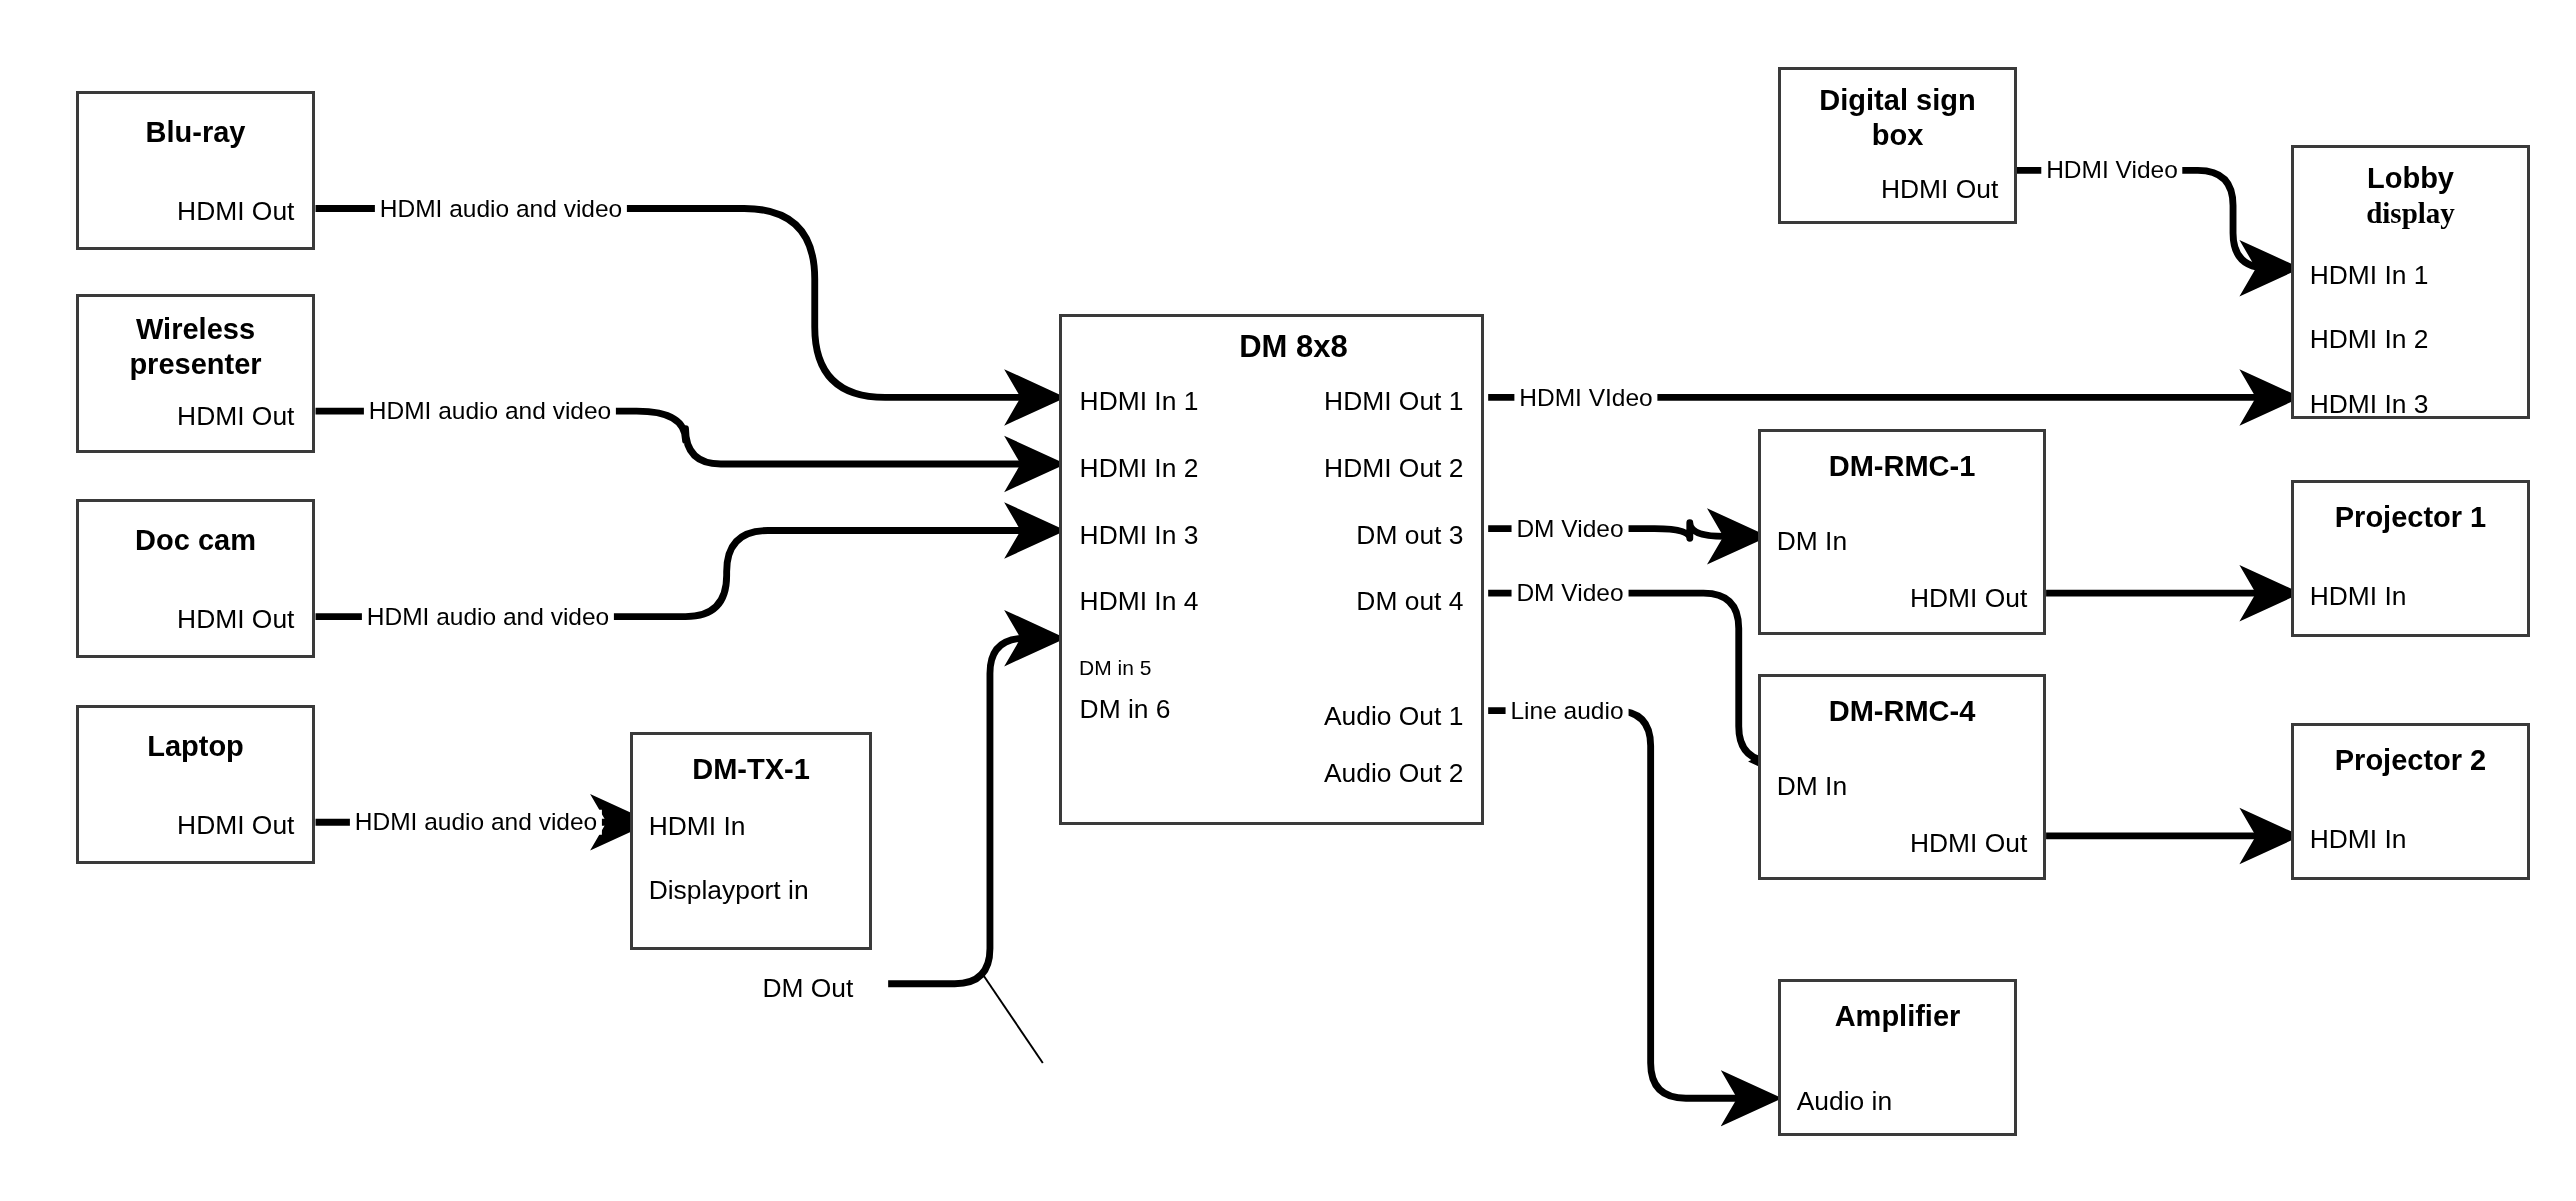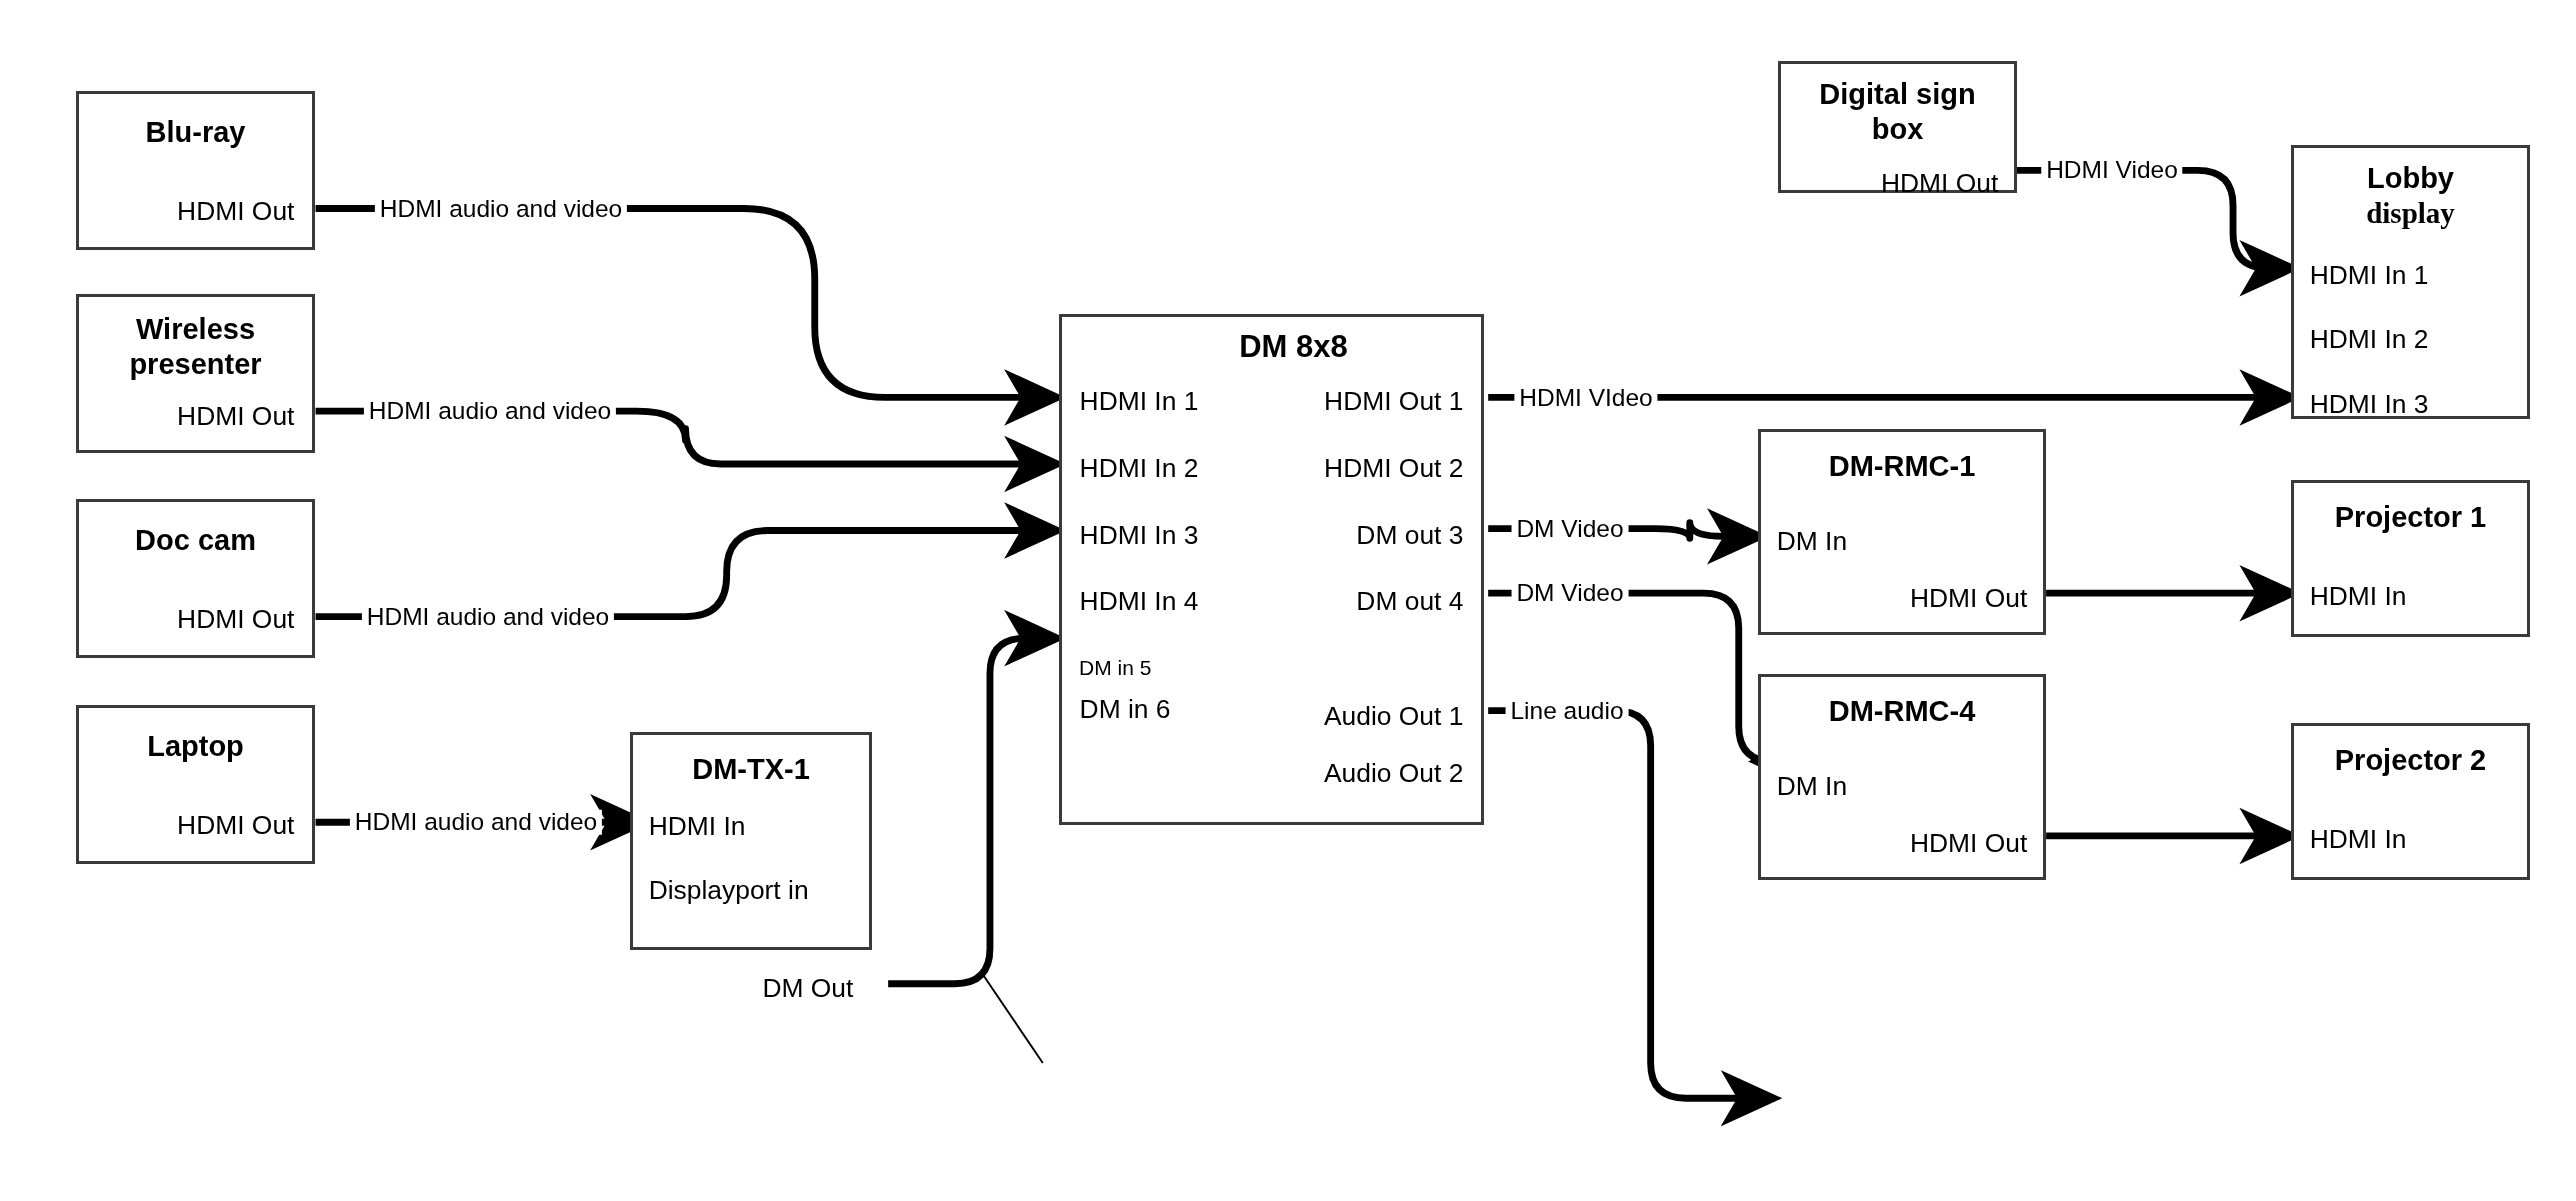--- a/index.html
+++ b/index.html
@@ -153,21 +153,21 @@
     <div class="port left" style="left:17.6px; top:379px; font-size:26.4px;">DM in 6</div>
 
     <div class="port right" style="right:17.6px; top:71px; font-size:26.4px;">HDMI Out 1</div>
     <div class="port right" style="right:17.6px; top:138px; font-size:26.4px;">HDMI Out 2</div>
     <div class="port right" style="right:17.6px; top:205px; font-size:26.4px;">DM out 3</div>
     <div class="port right" style="right:17.6px; top:271px; font-size:26.4px;">DM out 4</div>
     <div class="port right" style="right:17.6px; top:386px; font-size:26.4px;">Audio Out 1</div>
     <div class="port right" style="right:17.6px; top:443px; font-size:26.4px;">Audio Out 2</div>
   </div>
 
-  <div class="dev-box" style="left:1778px; top:61px; width:239px; height:132px;">
+  <div class="dev-box" style="left:1778px; top:67px; width:239px; height:157px;">
     <div class="dev-title" style="top:13.7px; font-size:29px;">Digital sign</div>
     <div class="dev-title" style="top:49px; font-size:29px;">box</div>
     <div class="port right" style="right:15.7px; top:106px; font-size:26.4px;">HDMI Out</div>
   </div>
 
   <div class="dev-box" style="left:2291px; top:145px; width:239px; height:274px;">
     <div class="dev-title" style="top:13.7px; font-size:29px;">Lobby</div>
     <div class="dev-title" style="top:49px; font-size:29px;font-family:Liberation Serif, serif;">display</div>
     <div class="port left" style="left:15.7px; top:114px; font-size:26.4px;">HDMI In 1</div>
     <div class="port left" style="left:15.7px; top:178px; font-size:26.4px;">HDMI In 2</div>
@@ -179,20 +179,24 @@
     <div class="port left" style="left:15.7px; top:96px; font-size:26.4px;">DM In</div>
     <div class="port right" style="right:15.7px; top:153px; font-size:26.4px;">HDMI Out</div>
   </div>
 
   <div class="dev-box" style="left:1758px; top:674px; width:288px; height:206px;">
     <div class="dev-title" style="top:17.6px; font-size:29px;">DM-RMC-4</div>
     <div class="port left" style="left:15.7px; top:96px; font-size:26.4px;">DM In</div>
     <div class="port right" style="right:15.7px; top:153px; font-size:26.4px;">HDMI Out</div>
   </div>
 
+  <div class="dev-box" style="left:1778px; top:979px; width:239px; height:157px;">
+    <div class="dev-title" style="top:17.6px; font-size:29px;">Amplifier</div>
+    <div class="port left" style="left:15.7px; top:106px; font-size:26.4px;">Audio in</div>
+  </div>
 
   <div class="dev-box" style="left:2291px; top:480px; width:239px; height:157px;">
     <div class="dev-title" style="top:17.6px; font-size:29px;">Projector 1</div>
     <div class="port left" style="left:15.7px; top:100px; font-size:26.4px;">HDMI In</div>
   </div>
 
   <div class="dev-box" style="left:2291px; top:723px; width:239px; height:157px;">
     <div class="dev-title" style="top:17.6px; font-size:29px;">Projector 2</div>
     <div class="port left" style="left:15.7px; top:100px; font-size:26.4px;">HDMI In</div>
   </div>

